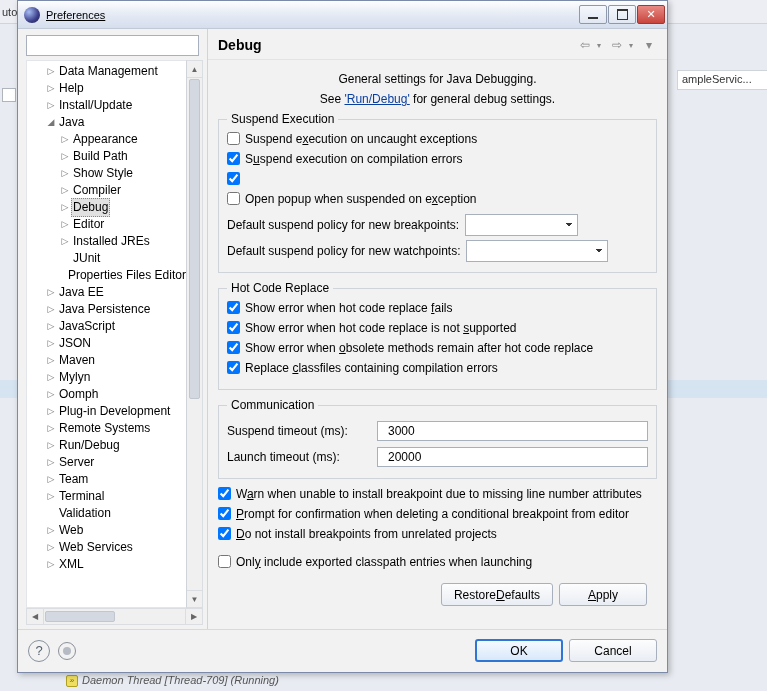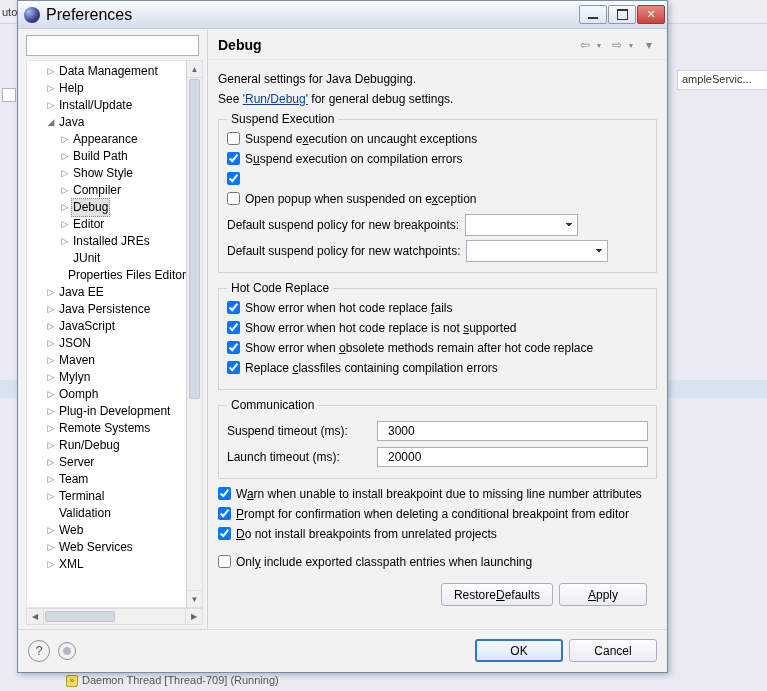--- a/index.html
+++ b/index.html
@@ -3,29 +3,29 @@
 <meta charset="utf-8">
 <style>
   html,body{margin:0;padding:0;font-family:"Segoe UI",Tahoma,sans-serif;font-size:12px;color:#000;background:#e8ecf2;}
   *{box-sizing:border-box;}
   .img-frame{width:767px;height:691px;position:relative;background:#e8ecf2;}
   
   .bg{position:absolute;left:0;top:0;right:0;bottom:0;}
   .bg .toolbar{position:absolute;left:0;right:0;top:0;height:24px;background:#eceef4;border-bottom:1px solid #d0d3d9;}
   .bg .toolbar .corner{position:absolute;left:0;top:0;width:17px;height:24px;line-height:24px;padding-left:2px;font-size:11px;color:#333;}
   .bg .service-tab{position:absolute;right:0;top:70px;width:90px;height:20px;background:#fff;border:1px solid #cfd3da;border-right:none;padding:2px 4px;font-size:11px;color:#333;text-align:left;}
-  .bg .daemon{position:absolute;left:66px;bottom:4px;font-size:11px;color:#555;}
+  .bg .daemon{position:absolute;left:66px;bottom:4px;font-size:11px;color:#555;font-style:italic;}
   .bg .daemon .thread-ico{display:inline-block;width:12px;height:12px;background:#eede62;border:1px solid #b0a020;vertical-align:middle;margin-right:4px;border-radius:2px;font-size:8px;line-height:10px;text-align:center;color:#7a6b00;}
   .bg .selband{position:absolute;left:0;top:380px;right:0;height:18px;background:#d6e4f2;}
   .bg .lefticon{position:absolute;left:2px;top:88px;width:14px;height:14px;border:1px solid #b0b4bc;background:#fff;}
   
   .win{position:absolute;left:17px;top:0;width:651px;height:673px;background:#f2f2f2;border:1px solid #7a8aa8;box-shadow:2px 2px 6px rgba(0,0,0,0.25);}
   .titlebar{height:28px;background:linear-gradient(#fdfefe,#e7ecf5 45%,#d5deee);display:flex;align-items:center;padding:0 2px 0 6px;border-bottom:1px solid #c2c9d6;}
   .titlebar .eclipse{width:16px;height:16px;border-radius:50%;background:radial-gradient(circle at 5px 5px,#a7bdf2,#3b3f8c 60%,#1b1c3f);margin-right:6px;}
-  .titlebar .title{flex:1;font-size:16px;}
+  .titlebar .title{flex:1;font-size:11px;text-decoration:underline;}
   .titlebar .btns{display:flex;}
   .titlebar .wb{width:28px;height:19px;border:1px solid #8f99ad;margin-left:1px;background:linear-gradient(#f5f8fc,#e1e7f2);display:flex;align-items:center;justify-content:center;font-size:10px;color:#445;border-radius:2px;}
   .titlebar .wb.min::after{content:"";display:block;width:10px;height:0;border-bottom:2px solid #333;margin-top:6px;}
   .titlebar .wb.max::after{content:"";display:block;width:9px;height:8px;border:1px solid #333;border-top-width:2px;}
   .titlebar .wb.close{background:linear-gradient(#e88a84,#c8443d);color:#fff;border-color:#9b3a33;}
   .titlebar .wb.close::after{content:"✕";font-size:11px;}
   .body{display:flex;height:600px;}
   
   .left{width:190px;border-right:1px solid #d0d3d9;display:flex;flex-direction:column;}
   .left .filter{margin:6px 8px 4px 8px;height:21px;border:1px solid #a9b0bd;background:#fff;padding:1px 3px;}
@@ -50,21 +50,21 @@
   .tree .d1{padding-left:14px;}
   .tree .d2{padding-left:28px;}
   
   .right{flex:1;display:flex;flex-direction:column;padding:0;}
   .right .heading{display:flex;align-items:center;padding:8px 10px 6px 10px;border-bottom:1px solid #e0e3e8;}
   .right .heading h1{margin:0;font-size:14px;font-weight:bold;flex:1;}
   .right .heading .navarrows{display:flex;align-items:center;color:#888;gap:2px;}
   .right .heading .navarrows span{width:16px;height:16px;display:flex;align-items:center;justify-content:center;font-size:12px;}
   .right .heading .navarrows .tiny{font-size:8px;margin-left:-4px;}
   .right .content{flex:1;padding:8px 10px 0 10px;overflow:hidden;}
-  .right .content p{margin:4px 0 6px 0;}
+  .right .content p{margin:4px 0 6px 0;text-align:center;}
   .right .content a{color:#0a3fa0;text-decoration:underline;}
   fieldset{border:1px solid #cfd3da;margin:4px 0 8px 0;padding:6px 8px 8px 8px;}
   fieldset legend{padding:0 4px;}
   .chk{display:flex;align-items:flex-start;height:20px;}
   .chk input{margin:0 5px 0 0;width:13px;height:13px;}
   .chk .u{text-decoration:underline;}
   .row-sel{display:flex;align-items:center;height:26px;}
   .row-sel label{margin-right:6px;}
   select{height:22px;border:1px solid #a9b0bd;background:#fff;padding:17px 18px 1px 4px;font-size:12px;appearance:none;-webkit-appearance:none;background-image:linear-gradient(45deg,transparent 50%,#333 50%),linear-gradient(135deg,#333 50%,transparent 50%);background-position:right 8px center,right 4px center;background-size:4px 4px,4px 4px;background-repeat:no-repeat;}
   .comm-row{display:flex;align-items:center;height:26px;}

